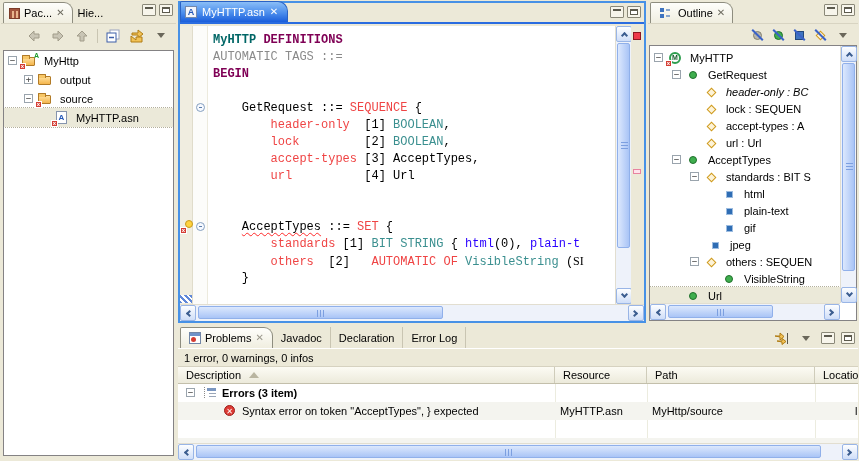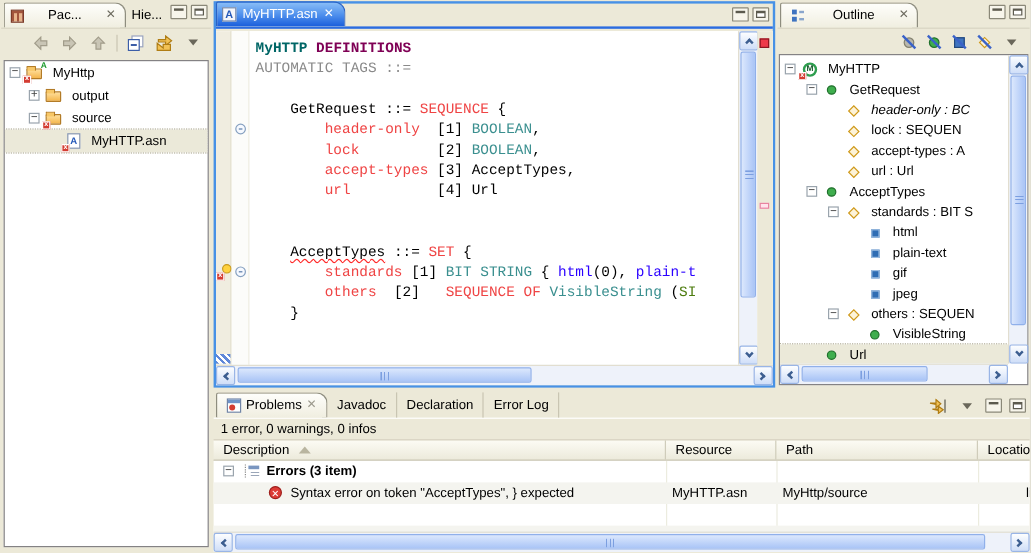--- a/index.html
+++ b/index.html
@@ -4,21 +4,21 @@
 <style>
   html,body{margin:0;padding:0;background:#fff;}
   *{box-sizing:border-box;}
   .window{position:relative;width:859px;height:461px;background:#ece9d8;
           font-family:"Liberation Sans",sans-serif;font-size:11px;color:#000;
           outline:1px solid #8a8878;overflow:hidden;}
   .part{position:absolute;}
 
   
   .tabrow{position:relative;height:22px;display:flex;align-items:flex-end;padding-left:2px;}
-  .vtab{display:flex;align-items:center;gap:20px;padding:3px 7px 3px 5px;height:21px;
+  .vtab{display:flex;align-items:center;gap:4px;padding:3px 7px 3px 5px;height:21px;
         color:#000;white-space:nowrap;cursor:default;}
   .vtab.active{background:linear-gradient(180deg,#fefefb,#f0eee0);border:1px solid #8e8d7f;border-bottom:none;
         border-radius:2px 9px 0 0;}
   .closex{font-size:10px;color:#9a988c;font-family:"DejaVu Sans",sans-serif;line-height:1;}
   .vtab.active .closex{color:#6c6a5e;}
   .winbtns{position:absolute;right:3px;top:3px;display:flex;gap:3px;}
   .wbtn{width:14px;height:12px;border:1px solid #8a8878;background:#f7f5eb;position:relative;border-radius:1px;}
   .wbtn.min::after{content:"";position:absolute;left:2px;right:2px;top:2px;height:2px;background:#5c5a4e;}
   .wbtn.max::after{content:"";position:absolute;left:2px;right:2px;top:2px;bottom:2px;border:1px solid #5c5a4e;border-top-width:2px;background:#fff;}
 
@@ -74,21 +74,21 @@
   .fold-margin{position:relative;width:15px;background:#fcfcfa;border-right:1px solid #eceadd;flex:none;}
   .code{position:relative;flex:1;overflow:hidden;padding:6px 0 0 5px;background:#fff;
         font-family:"Liberation Mono","DejaVu Sans Mono",monospace;font-size:12px;line-height:17px;}
   .cline{height:17px;white-space:pre;}
   .c-mod{color:#006666;font-weight:bold;}
   .c-kw{color:#7f0055;font-weight:bold;}
   .c-gray{color:#8a8a8a;}
   .c-gold{color:#ef4444;}
   .c-type{color:#3a8f8f;}
   .c-str{color:#2a00ff;}
-  .c-grn{color:#4d7c0f;}
+  .c-grn{color:#000000;font-family:Liberation Serif, serif;}
   .c-plain{color:#000;}
   .c-err{color:#000;text-decoration:underline;text-decoration-style:wavy;text-decoration-color:#ff2a2a;text-underline-offset:2px;text-decoration-thickness:1px;}
   .fold-marker{position:absolute;left:3px;width:9px;height:9px;border:1px solid #86a0c0;border-radius:50%;background:#f6f9ff;}
   .fold-marker::after{content:"";position:absolute;left:2px;right:2px;top:3px;height:1px;background:#5a7ca8;}
   .quickfix{position:absolute;left:1px;width:12px;height:13px;}
   .quickfix .bulb{position:absolute;right:0;top:0;width:8px;height:8px;border-radius:50%;background:#ffd23e;border:1px solid #c89a1e;}
   .quickfix .i-badge{left:-1px;bottom:-1px;}
   .hatch{position:absolute;left:0;bottom:1px;width:12px;height:8px;
          background:repeating-linear-gradient(45deg,#5f87d8 0 2px,#fff 2px 4px);}
 
@@ -270,31 +270,32 @@
         </span>
         <span class="hatch"></span>
       </div>
       <div class="fold-margin">
         <span class="fold-marker" style="top:77px;"></span>
         <span class="fold-marker" style="top:196px;"></span>
       </div>
       <div class="code" id="code">
           <div class="cline"><span class="c-mod">MyHTTP</span><span class="c-plain"> </span><span class="c-kw">DEFINITIONS</span></div>
           <div class="cline"><span class="c-gray">AUTOMATIC TAGS ::=</span></div>
+          <div class="cline"><span class="c-kw">BEGIN</span></div>
           <div class="cline">&nbsp;</div>
           <div class="cline"><span class="c-plain">    GetRequest ::= </span><span class="c-gold">SEQUENCE</span><span class="c-plain"> {</span></div>
           <div class="cline"><span class="c-plain">        </span><span class="c-gold">header-only</span><span class="c-plain">  [1] </span><span class="c-type">BOOLEAN</span><span class="c-plain">,</span></div>
           <div class="cline"><span class="c-plain">        </span><span class="c-gold">lock</span><span class="c-plain">         [2] </span><span class="c-type">BOOLEAN</span><span class="c-plain">,</span></div>
           <div class="cline"><span class="c-plain">        </span><span class="c-gold">accept-types</span><span class="c-plain"> [3] AcceptTypes,</span></div>
           <div class="cline"><span class="c-plain">        </span><span class="c-gold">url</span><span class="c-plain">          [4] Url</span></div>
           <div class="cline">&nbsp;</div>
           <div class="cline">&nbsp;</div>
           <div class="cline"><span class="c-plain">    </span><span class="c-err">AcceptTypes</span><span class="c-plain"> ::= </span><span class="c-gold">SET</span><span class="c-plain"> {</span></div>
           <div class="cline"><span class="c-plain">        </span><span class="c-gold">standards</span><span class="c-plain"> [1] </span><span class="c-type">BIT STRING</span><span class="c-plain"> { </span><span class="c-str">html</span><span class="c-plain">(0), </span><span class="c-str">plain-t</span></div>
-          <div class="cline"><span class="c-plain">        </span><span class="c-gold">others</span><span class="c-plain">  [2]   </span><span class="c-gold">SEQUENCE OF</span><span class="c-plain"> </span><span class="c-type">VisibleString</span><span class="c-plain"> (</span><span class="c-grn">SI</span></div>
+          <div class="cline"><span class="c-plain">        </span><span class="c-gold">others</span><span class="c-plain">  [2]   </span><span class="c-gold">AUTOMATIC OF</span><span class="c-plain"> </span><span class="c-type">VisibleString</span><span class="c-plain"> (</span><span class="c-grn">SI</span></div>
           <div class="cline"><span class="c-plain">    }</span></div>
         </div>
       <div class="vscroll">
         <span class="sbtn" style="top:0;">
             <span class="chev up"></span>
           </span>
         <span class="vthumb" style="top:17px;height:205px;"></span>
         <span class="sbtn" style="bottom:0;top:auto;">
             <span class="chev down"></span>
           </span>
@@ -424,21 +425,21 @@
             </span>
             <span class="tlabel">plain-text</span>
           </div>
           <div class="trow" style="padding-left: 58px;">
             <span class="exp-spacer"></span>
             <span class="ticon">
               <span class="i-square"></span>
             </span>
             <span class="tlabel">gif</span>
           </div>
-          <div class="trow" style="padding-left: 58px;">
+          <div class="trow" style="padding-left: 44px;">
             <span class="exp-spacer"></span>
             <span class="ticon">
               <span class="i-square"></span>
             </span>
             <span class="tlabel">jpeg</span>
           </div>
           <div class="trow" style="padding-left: 40px;">
             <span class="expander">−</span>
             <span class="ticon">
               <span class="i-diamond"></span>

